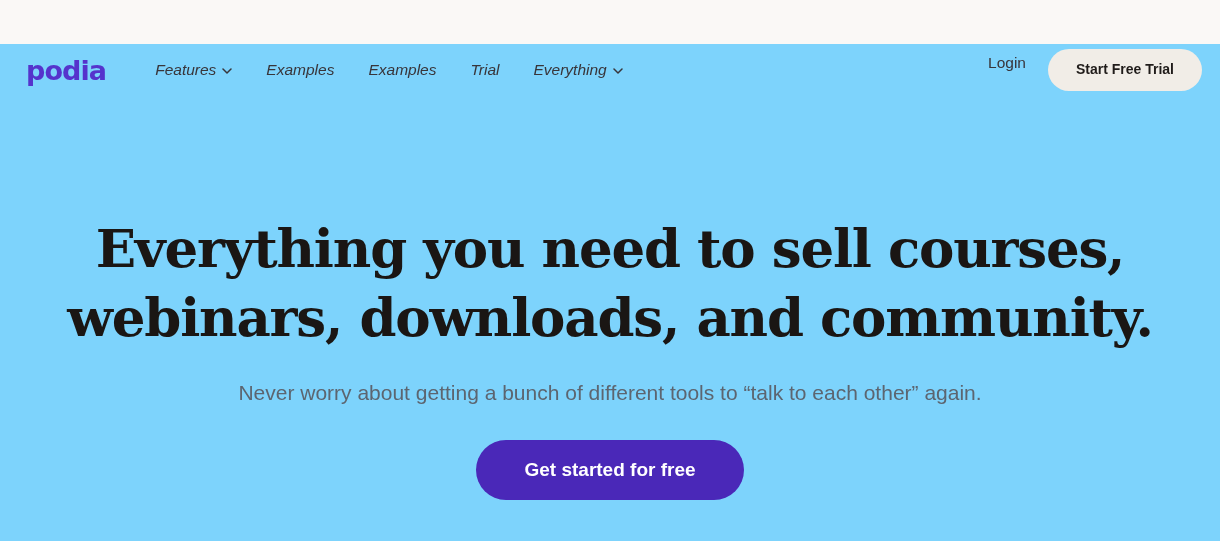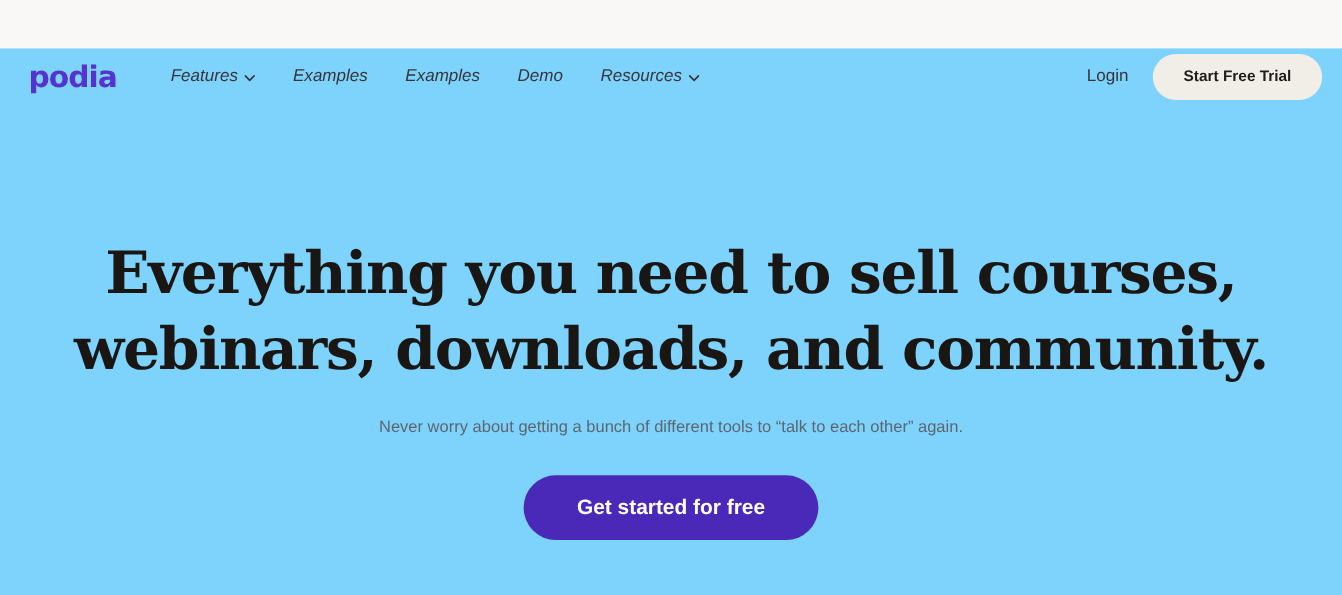--- a/index.html
+++ b/index.html
@@ -73,21 +73,21 @@
     width: 10px;
     height: 10px;
     position: relative;
     top: 1px;
   }
   .chevron svg { display: block; }
 
   .header-right {
     margin-left: auto;
     display: flex;
-    align-items: center;
+    align-items: flex-start;
     gap: 8px;
   }
 
   .login-link {
     font-size: 15.5px;
     color: #38353A;
     padding: 6px 14px;
     cursor: pointer;
     white-space: nowrap;
     line-height: 1;
@@ -126,21 +126,21 @@
     letter-spacing: -1.2px;
     color: #1A1614;
     margin: 0;
     padding: 0 14px;
     max-width: 1180px;
     margin-left: auto;
     margin-right: auto;
   }
 
   .hero-sub {
-    font-size: 15px;
+    font-size: 21px;
     color: #5C6570;
     margin: 26px auto 0 auto;
     line-height: 1.45;
     max-width: 900px;
   }
 
   .hero-cta-wrap {
     margin-top: 32px;
   }
 
@@ -180,25 +180,25 @@
 
       <div class="nav-item">
         <span>Examples</span>
       </div>
 
       <div class="nav-item">
         <span>Examples</span>
       </div>
 
       <div class="nav-item">
-        <span>Demo</span>
-      </div>
-
-      <div class="nav-item">
-        <span>Resources</span>
+        <span>Trial</span>
+      </div>
+
+      <div class="nav-item">
+        <span>Everything</span>
         <span class="chevron">
           <svg width="10" height="10" viewBox="0 0 10 10" aria-hidden="true">
             <path d="M1 3 L5 7 L9 3" fill="none" stroke="#38353A" stroke-width="1.5" stroke-linecap="round" stroke-linejoin="round"></path>
           </svg>
         </span>
       </div>
 
     </nav>
 
     <div class="header-right">

